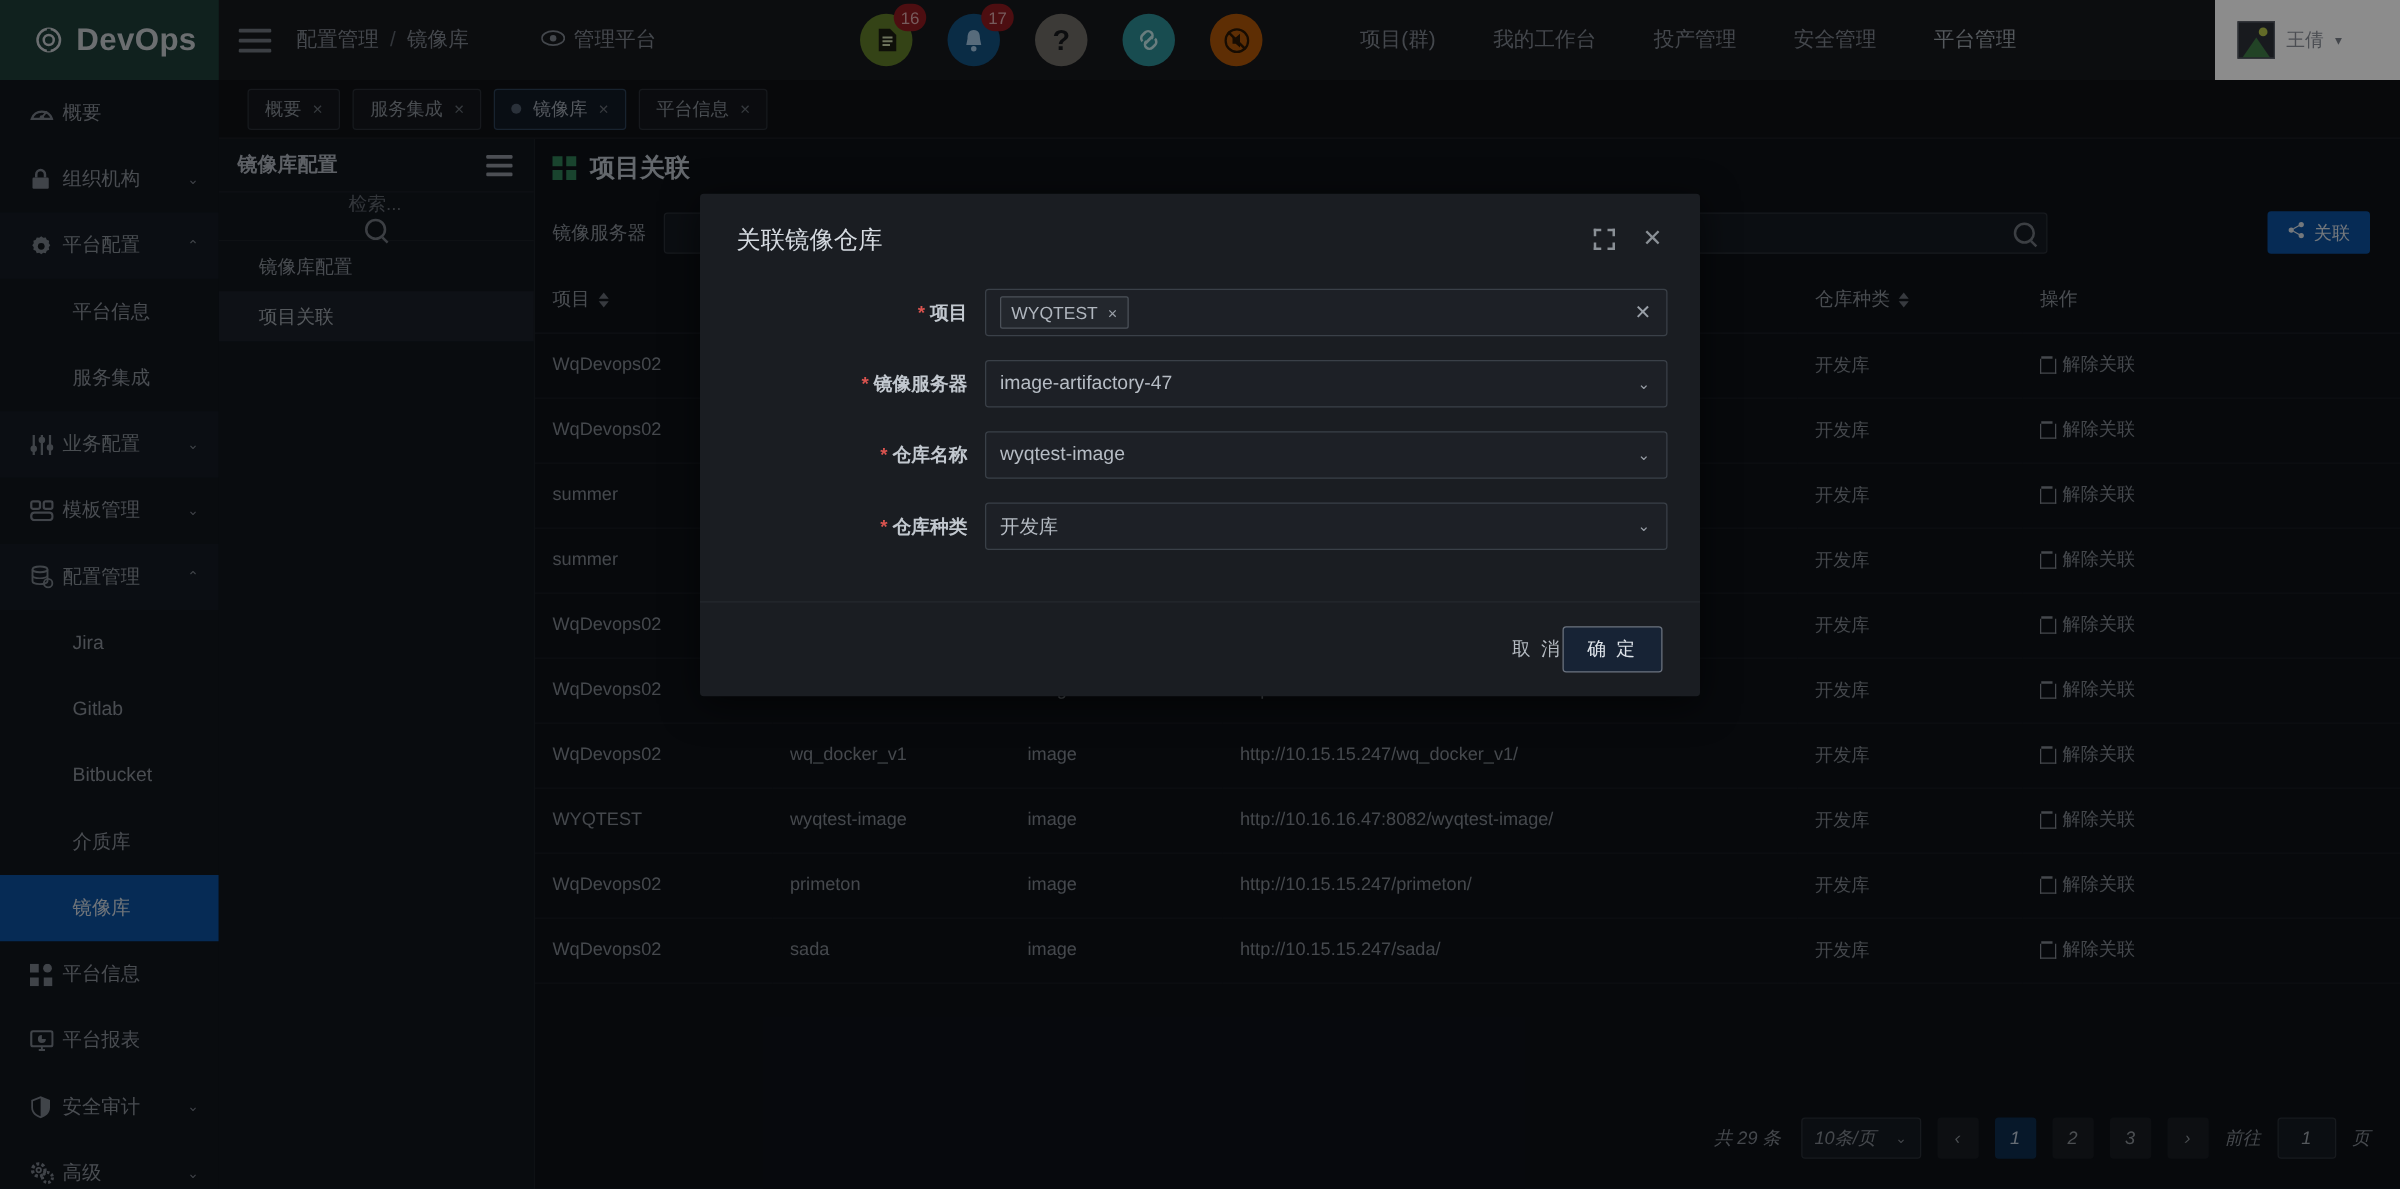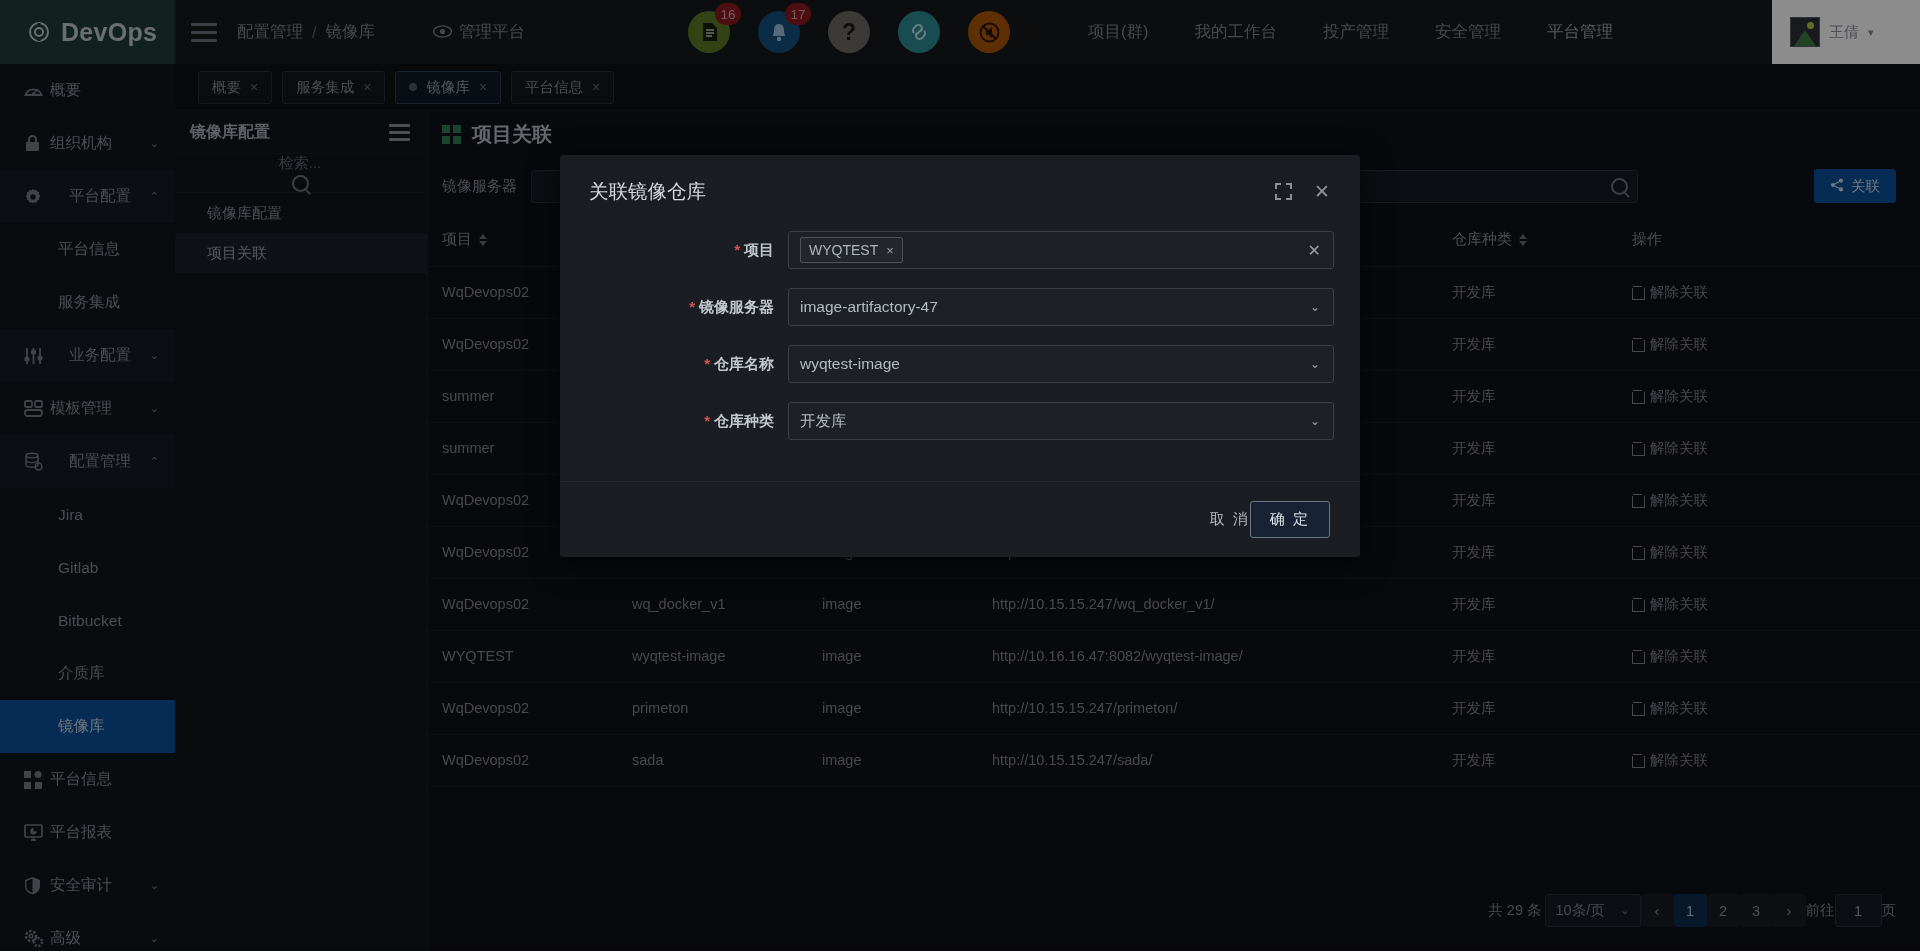--- a/index.html
+++ b/index.html
@@ -90,21 +90,21 @@
   .sidebar {
     position: absolute; top: 64px; left: 0; width: 175px; height: 887px;
     background: #11161d; overflow: hidden; z-index: 25;
   }
   .snav { display:flex; align-items:center; height: 53px; padding-left: 24px;
           font-size: 15.5px; color: #868c94; cursor:pointer; position:relative; }
   .snav .ic { width: 26px; flex:none; display:flex; align-items:center; color:#767c85; }
   .snav .lbl { flex: 1; }
   .snav .chev { font-size: 11px; color: #767c85; padding-right: 16px; }
   .snav.sub { padding-left: 58px; }
-  .snav.group-open { background: #141b23; text-align: center; }
+  .snav.group-open { background: #141b23; }
   .snav.active { background: #0b4f9c; color:#cfd6de; }
   .snav.active .lbl { color:#ccd4dd; }
 
   
   .leftpanel {
     position: absolute; top: 111px; left: 175px; width: 253px; height: 840px;
     background: #11161d; border-right: 1px solid #1b1f26; z-index: 10;
   }
   .lp-head {
     height: 42px; display:flex; align-items:center; justify-content: space-between;
@@ -174,22 +174,22 @@
   .sorter i.up { border-bottom: 5px solid #646a73; }
   .sorter i.dn { border-top: 5px solid #646a73; }
   .act { display:inline-flex; align-items:center; gap:7px; color:#7e848c; cursor:pointer;}
   .trash { width:11px;height:13px;position:relative;display:inline-block;}
   .trash::before{content:"";position:absolute;top:2px;left:0;width:11px;height:11px;
     border:1px solid #7e848c;border-top:none;}
   .trash::after{content:"";position:absolute;top:0;left:1px;width:9px;height:1.5px;background:#7e848c;}
 
   
   .pager {
-    position:absolute; bottom: 24px; right: 24px; display:flex; align-items:center; 
-    font-size: 14.5px; color: #7e848c;
+    position:absolute; bottom: 24px; right: 24px; display:flex; align-items:center; gap: 13px;
+    font-size: 14.5px; color: #7e848c; font-style: italic;
   }
   .pg-total { margin-right: 3px; }
   .pg-size {
     width: 96px; height: 33px; border:1px solid #2b3038; background:#151a21; border-radius:3px;
     display:flex; align-items:center; justify-content:space-between; padding: 0 10px;
     cursor:pointer;
   }
   .pg-btn {
     min-width: 33px; height: 33px; background:#181c22; border-radius:3px;
     display:flex; align-items:center; justify-content:center; cursor:pointer;

